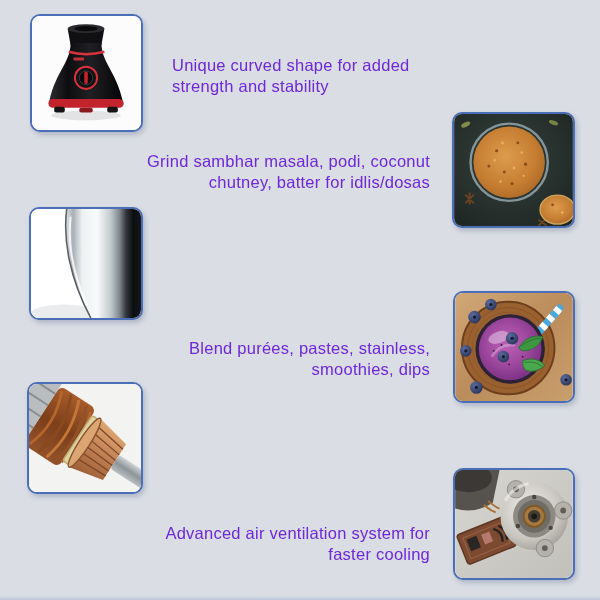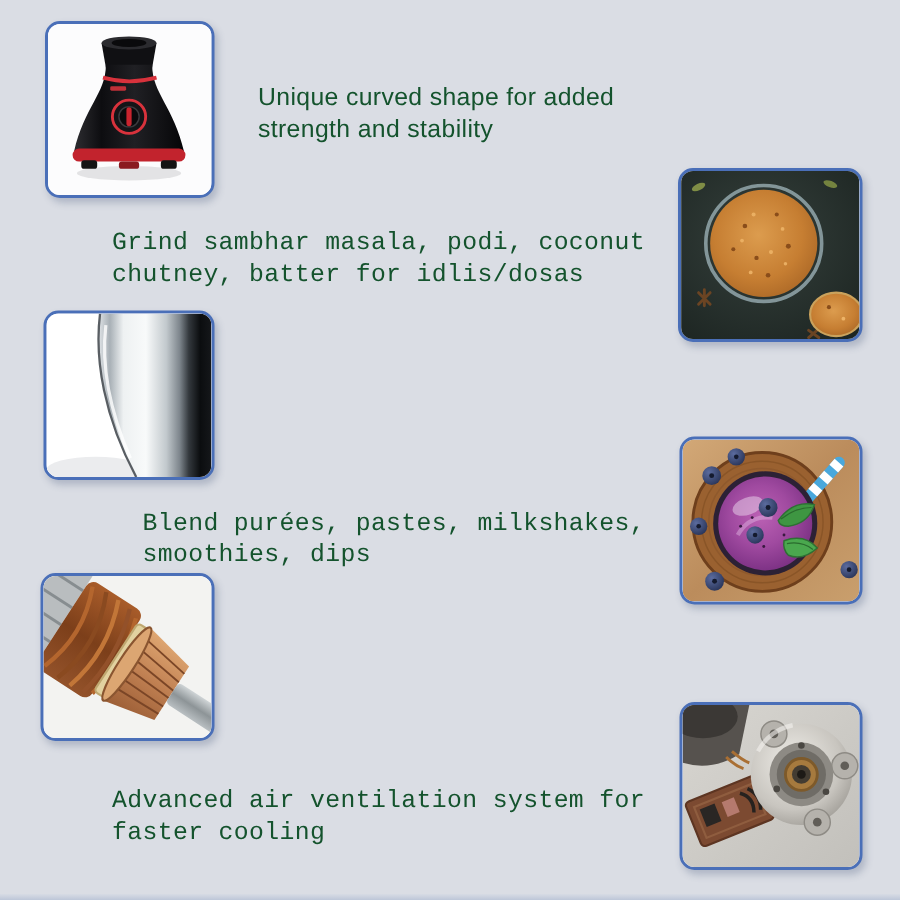--- a/index.html
+++ b/index.html
@@ -15,24 +15,24 @@
   }
   .photo-box svg{display:block;width:100%;height:100%;}
   .b1{left:30px;top:14px;width:113px;height:118px;}
   .b2{left:452px;top:112px;width:123px;height:116px;}
   .b3{left:29px;top:207px;width:114px;height:113px;}
   .b4{left:453px;top:291px;width:122px;height:112px;}
   .b5{left:27px;top:382px;width:116px;height:112px;}
   .b6{left:453px;top:468px;width:122px;height:112px;}
   .feature-text{
     position:absolute;font-size:16.5px;line-height:21px;letter-spacing:.25px;
-    color:#14532d;white-space:pre-line;
+    color:#6d28d9;white-space:pre-line;
   }
   .align-left{text-align:left;}
-  .align-right{font-family:Liberation Mono, monospace;}
+  .align-right{text-align:right;}
   .t1{left:172px;top:55px;}
   .t2{right:170px;top:151px;}
   .t3{left:172px;top:252px;}
   .t4{right:170px;top:338px;}
   .t5{left:172px;top:426px;}
   .t6{right:170px;top:523px;}
   .bottom-edge{
     position:absolute;left:0;bottom:0;width:600px;height:4px;
     background:linear-gradient(#d7dbe4,#bdc6d8);
   }
@@ -134,21 +134,21 @@
         </linearGradient>
       </defs>
       <rect width="114" height="113" fill="#ffffff"></rect>
       <ellipse cx="34" cy="108" rx="34" ry="9" fill="#ebecee"></ellipse>
       <path d="M37 0 C33 32 40 72 62 113 L114 113 L114 0 Z" fill="url(#steel)"></path>
       <path d="M37 0 C33 32 40 72 62 113" fill="none" stroke="#595e63" stroke-width="1.6"></path>
       <path d="M41 8 C38 34 43 66 58 100" fill="none" stroke="#ffffff" stroke-width="2.2" opacity=".8"></path>
     </svg>
   </div>
 
-  <div class="feature-text t4 align-right">Blend purées, pastes, milkshakes,
+  <div class="feature-text t4 align-right">Blend purées, pastes, stainless,
 smoothies, dips</div>
   <div class="photo-box b4">
     <svg viewBox="0 0 122 112">
       <defs>
         <linearGradient id="wood" x1="0" y1="0" x2="1" y2="1">
           <stop offset="0" stop-color="#d2a877"></stop>
             <stop offset=".5" stop-color="#bb8c5c"></stop>
           <stop offset="1" stop-color="#c99f6d"></stop>
         </linearGradient>
         <radialGradient id="smth" cx=".45" cy=".42" r=".8">

